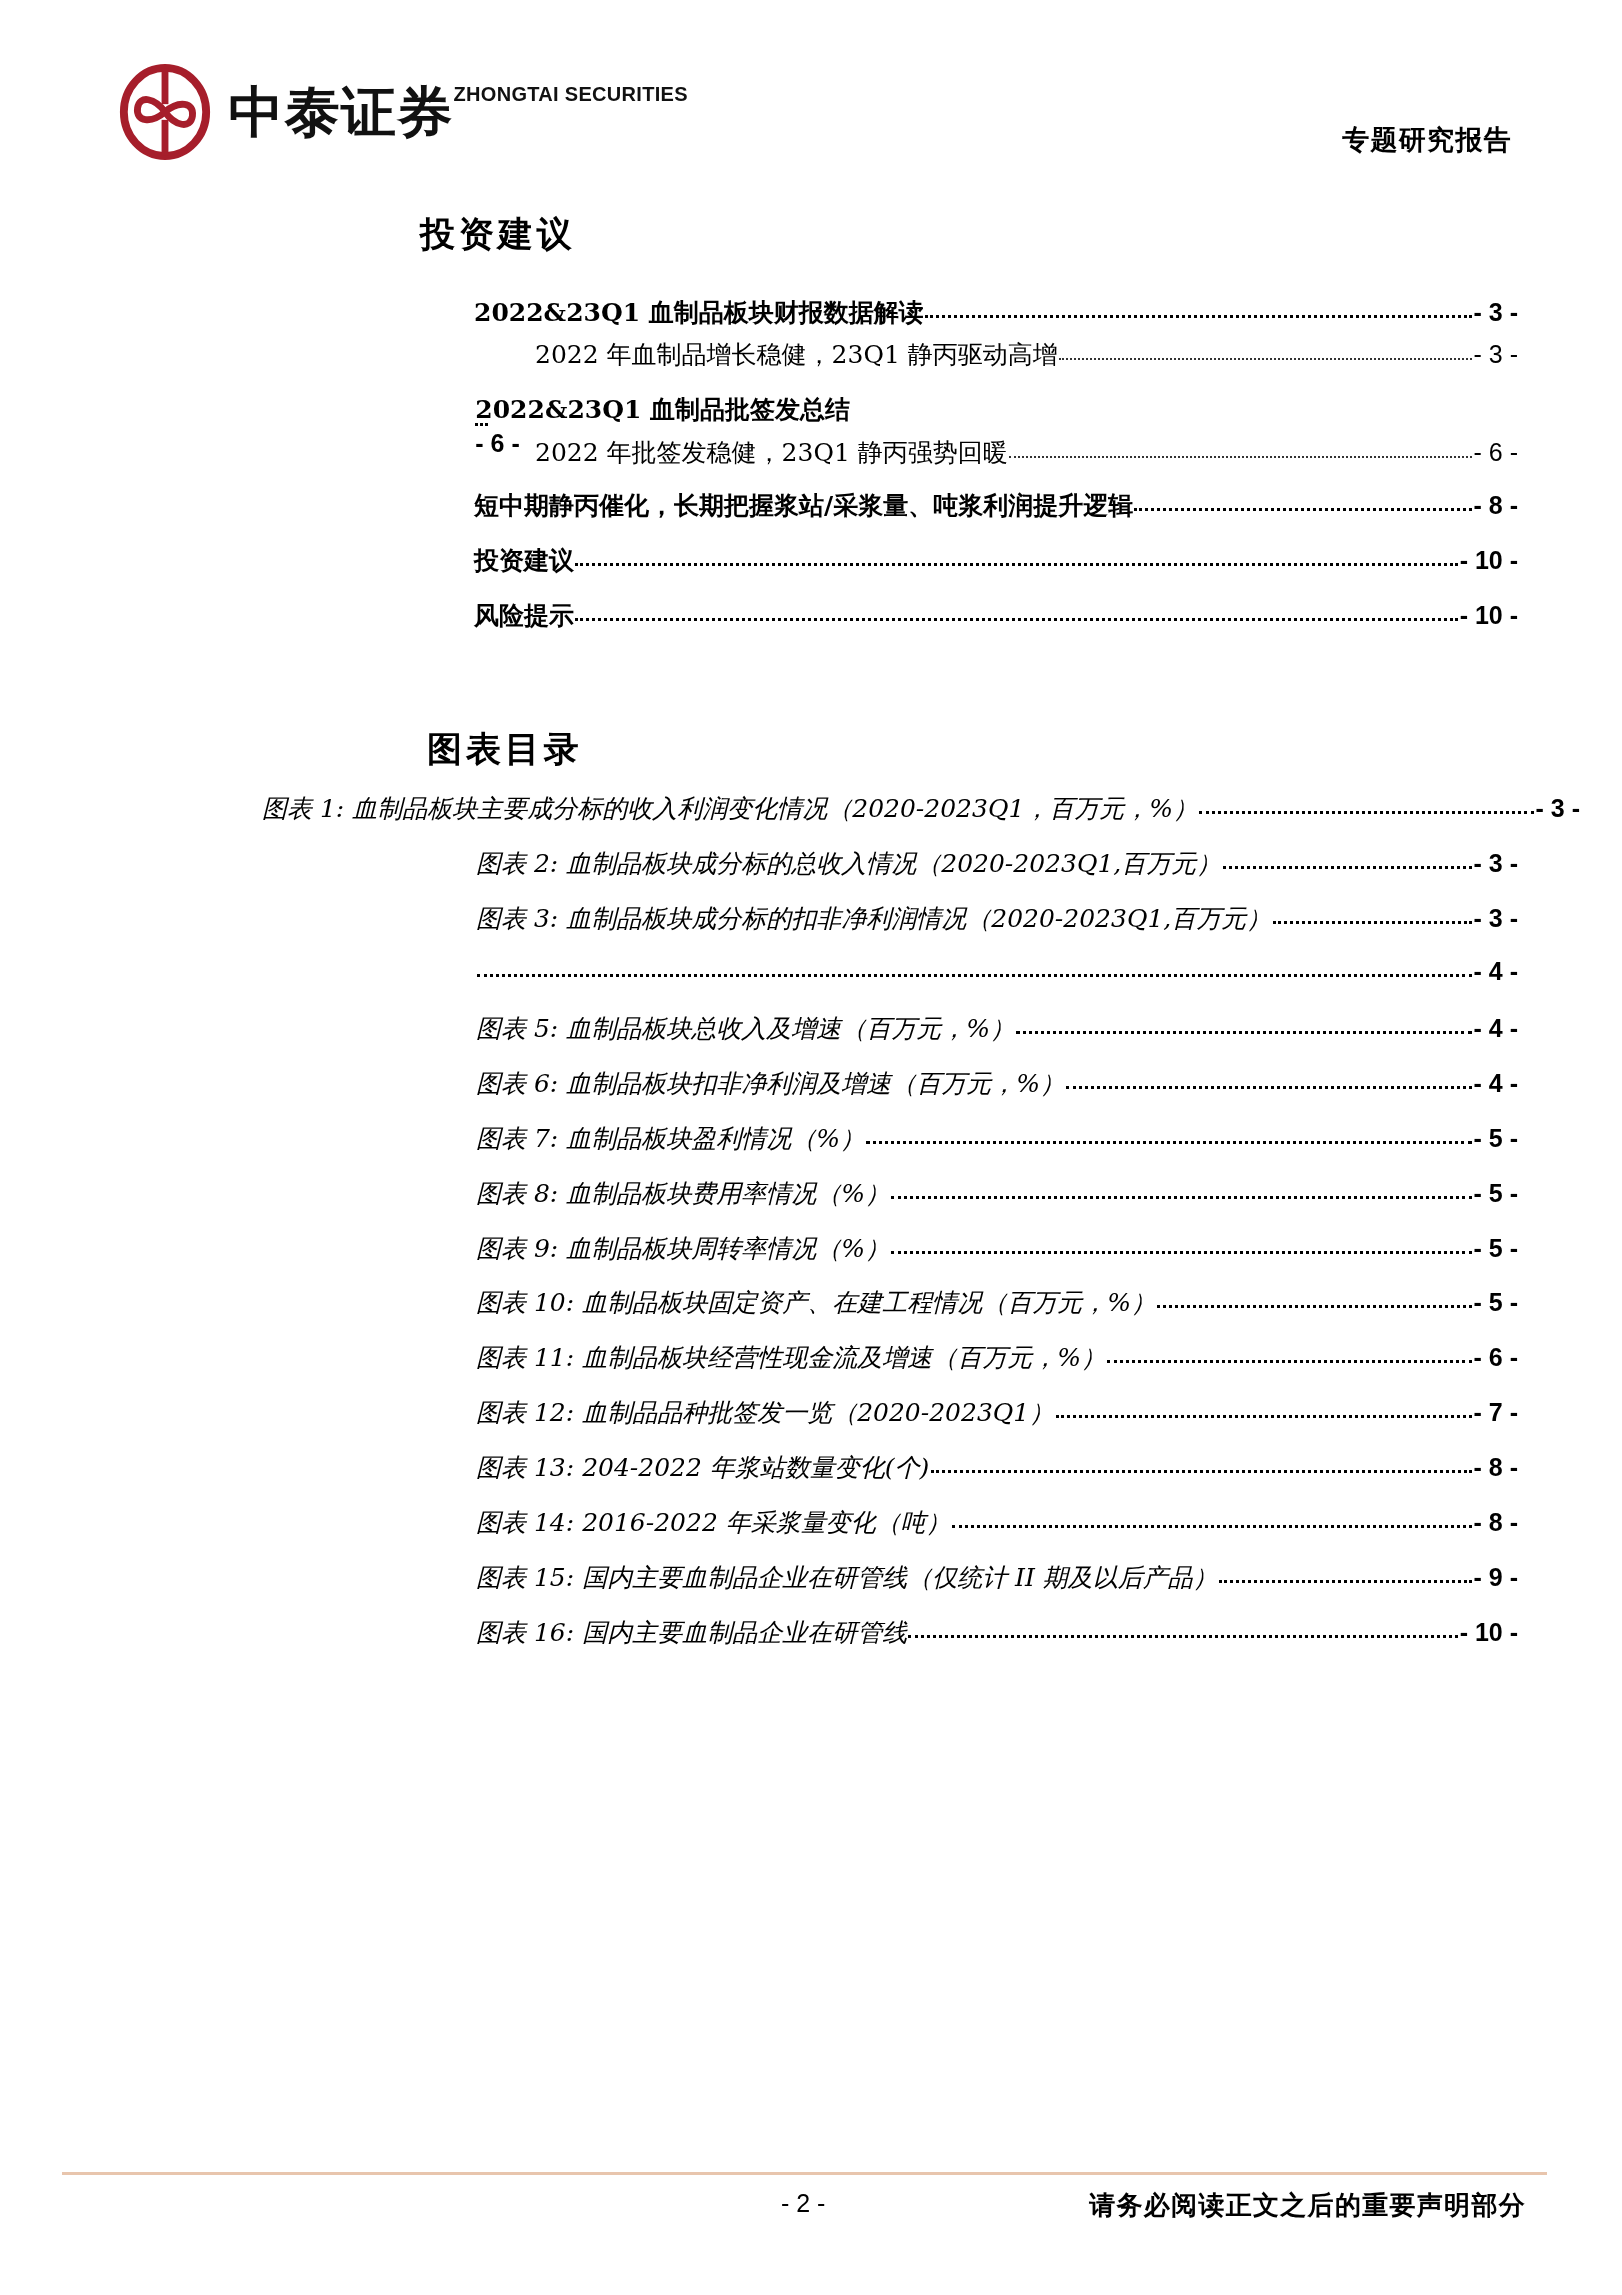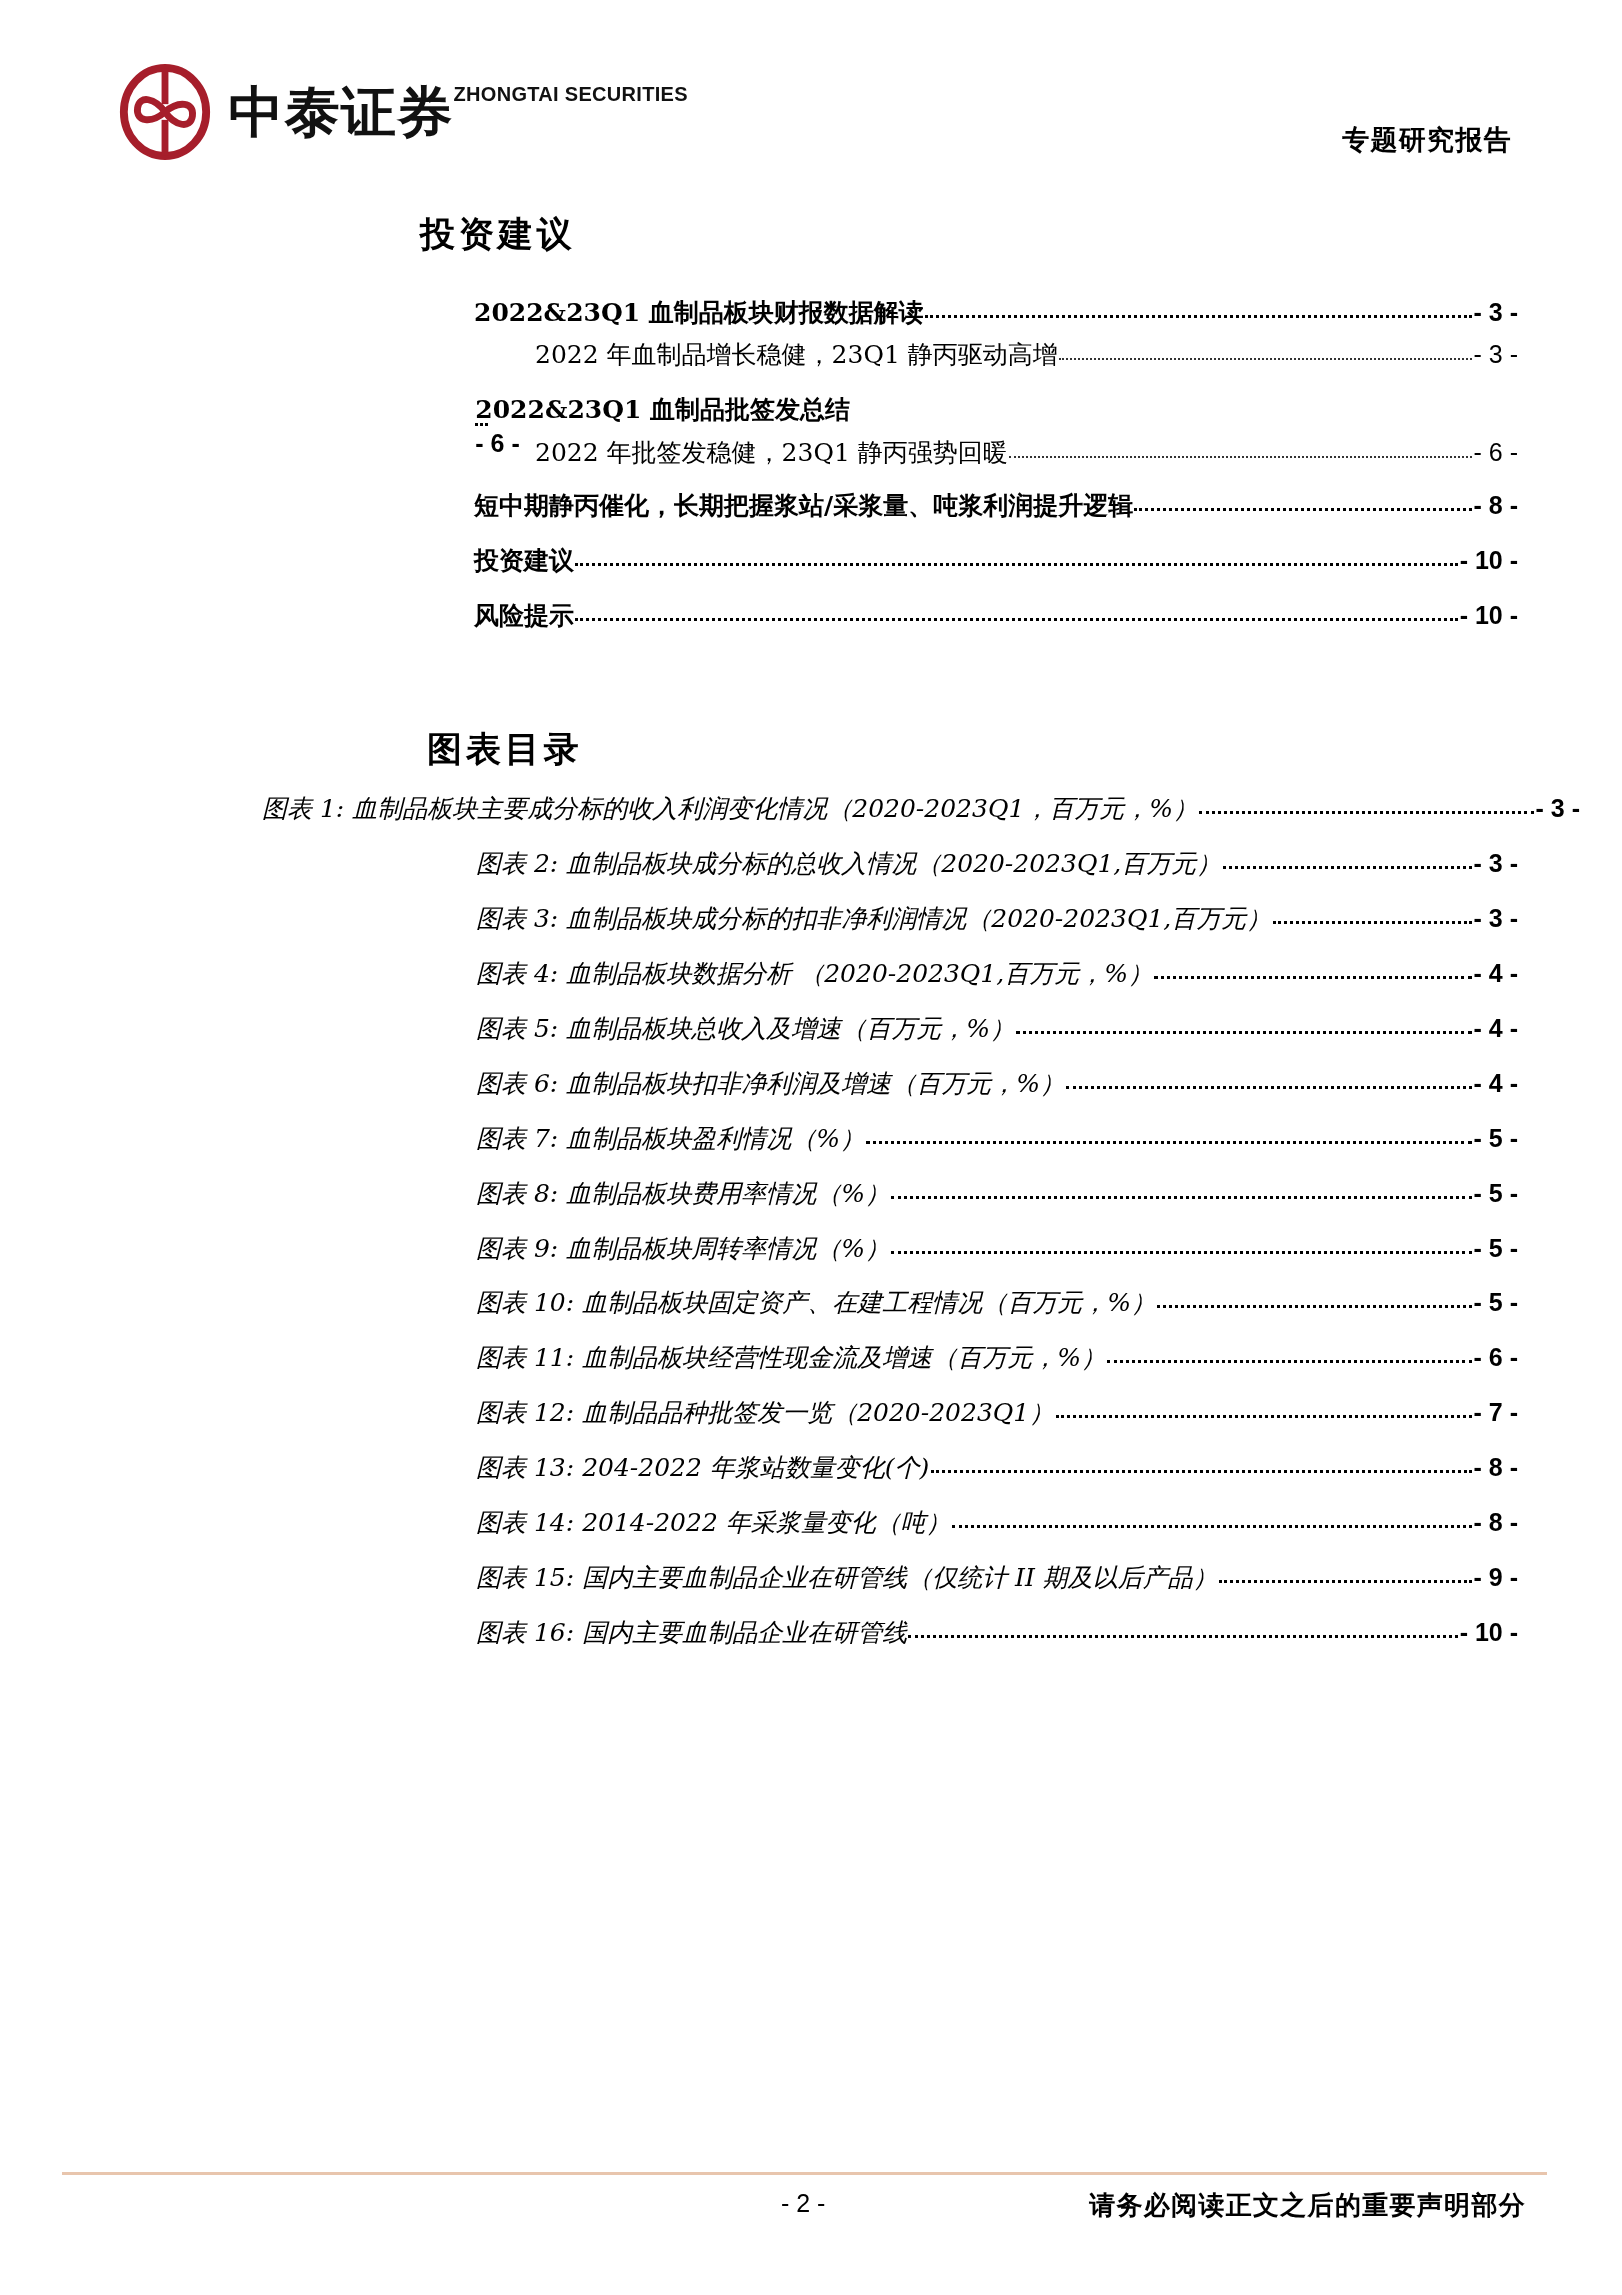--- a/index.html
+++ b/index.html
@@ -105,21 +105,20 @@
   <span class="label">图表 2:  血制品板块成分标的总收入情况（2020-2023Q1,百万元）</span>
   <span class="leader"></span>
   <span class="page">- 3 -</span>
 </div>
 <div class="toc-row fig" style="left:476px; right:105px; top:902px;">
   <span class="label">图表 3:  血制品板块成分标的扣非净利润情况（2020-2023Q1,百万元）</span>
   <span class="leader"></span>
   <span class="page">- 3 -</span>
 </div>
 <div class="toc-row fig" style="left:476px; right:105px; top:957px;">
-  <span class="label">图表 4:  血制品板块数据分析 （2020-2023Q1,百万元，%）</span>
   <span class="leader"></span>
   <span class="page">- 4 -</span>
 </div>
 <div class="toc-row fig" style="left:476px; right:105px; top:1012px;">
   <span class="label">图表 5:  血制品板块总收入及增速（百万元，%）</span>
   <span class="leader"></span>
   <span class="page">- 4 -</span>
 </div>
 <div class="toc-row fig" style="left:476px; right:105px; top:1067px;">
   <span class="label">图表 6:  血制品板块扣非净利润及增速（百万元，%）</span>
@@ -155,21 +154,21 @@
   <span class="label">图表 12:  血制品品种批签发一览（2020-2023Q1）</span>
   <span class="leader"></span>
   <span class="page">- 7 -</span>
 </div>
 <div class="toc-row fig" style="left:476px; right:105px; top:1451px;">
   <span class="label">图表 13:  204-2022 年浆站数量变化(个)</span>
   <span class="leader"></span>
   <span class="page">- 8 -</span>
 </div>
 <div class="toc-row fig" style="left:476px; right:105px; top:1506px;">
-  <span class="label">图表 14:  2014-2022 年采浆量变化（吨）</span>
+  <span class="label">图表 14:  2016-2022 年采浆量变化（吨）</span>
   <span class="leader"></span>
   <span class="page">- 8 -</span>
 </div>
 <div class="toc-row fig" style="left:476px; right:105px; top:1561px;">
   <span class="label">图表 15:  国内主要血制品企业在研管线（仅统计 II 期及以后产品）</span>
   <span class="leader"></span>
   <span class="page">- 9 -</span>
 </div>
 <div class="toc-row fig" style="left:476px; right:105px; top:1616px;">
   <span class="label">图表 16:  国内主要血制品企业在研管线</span>

